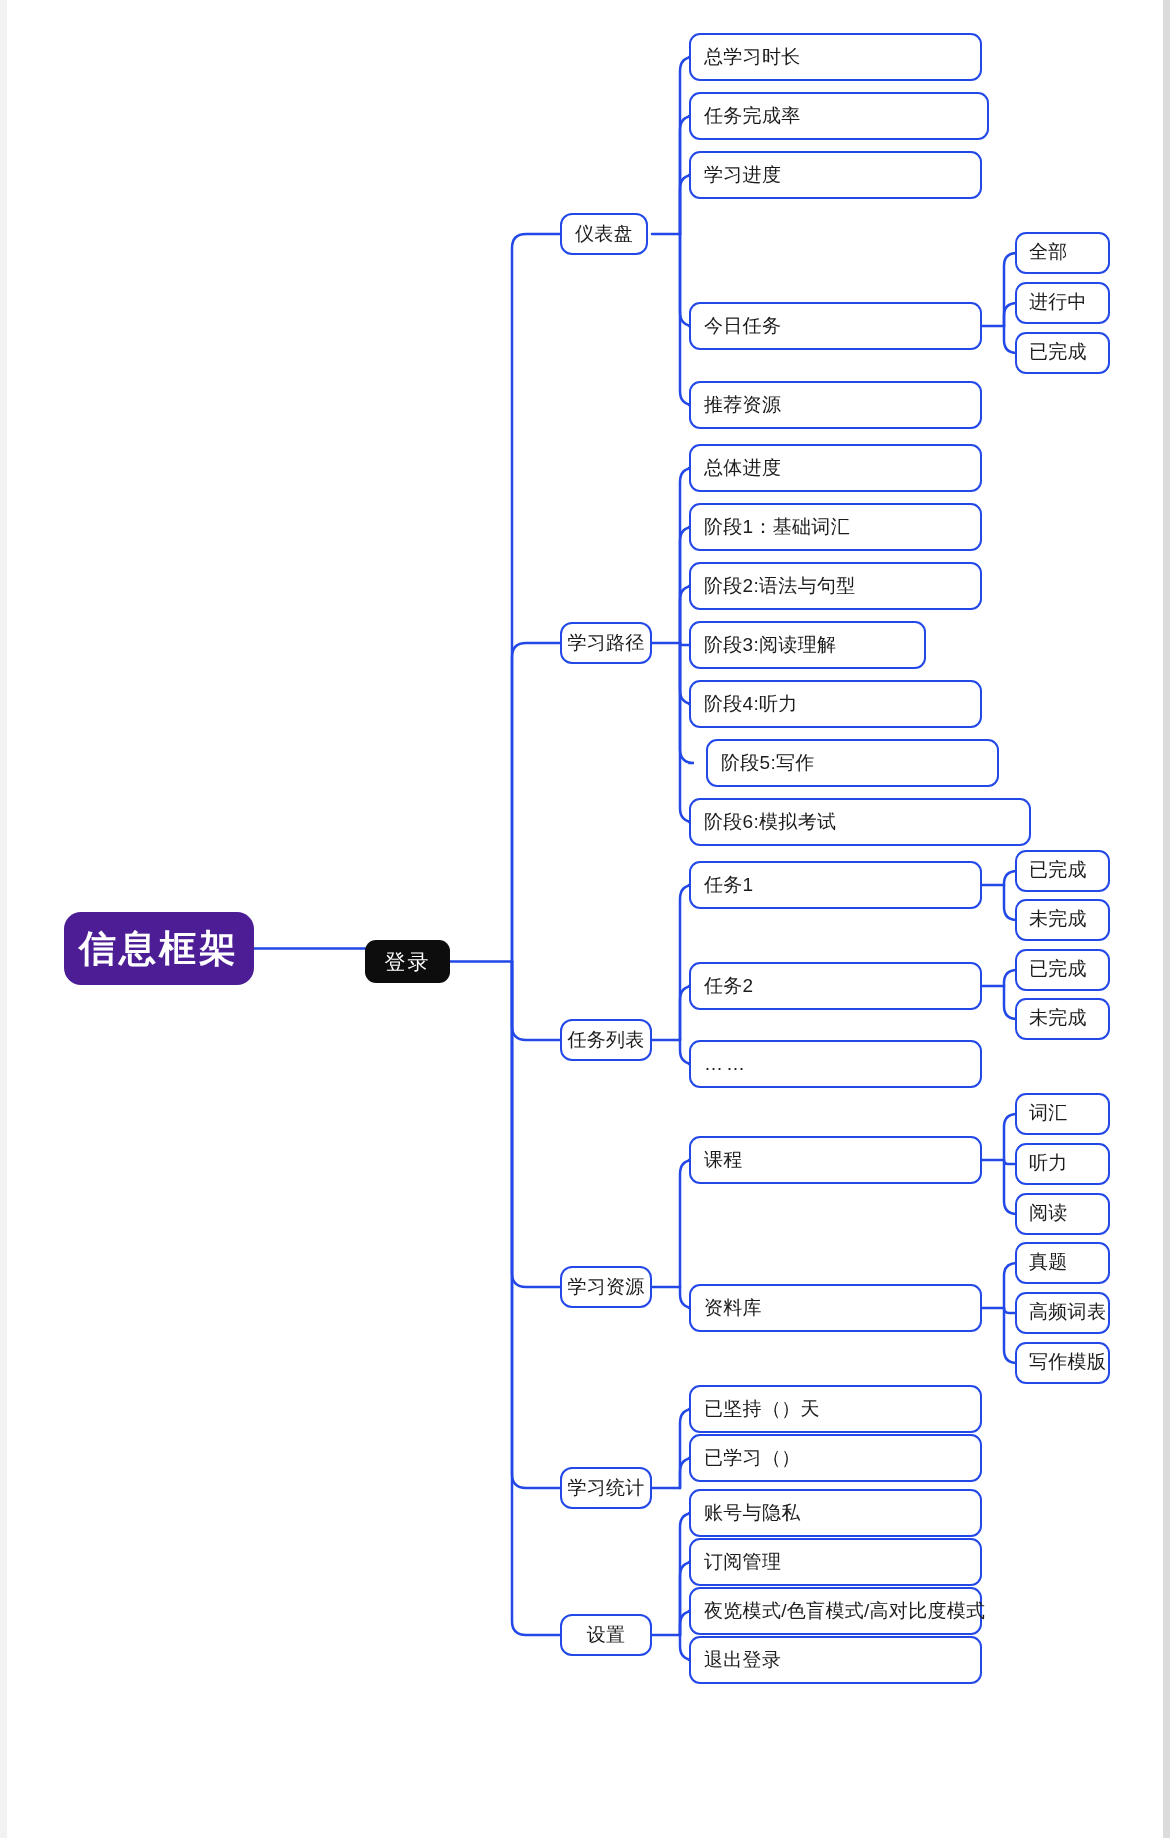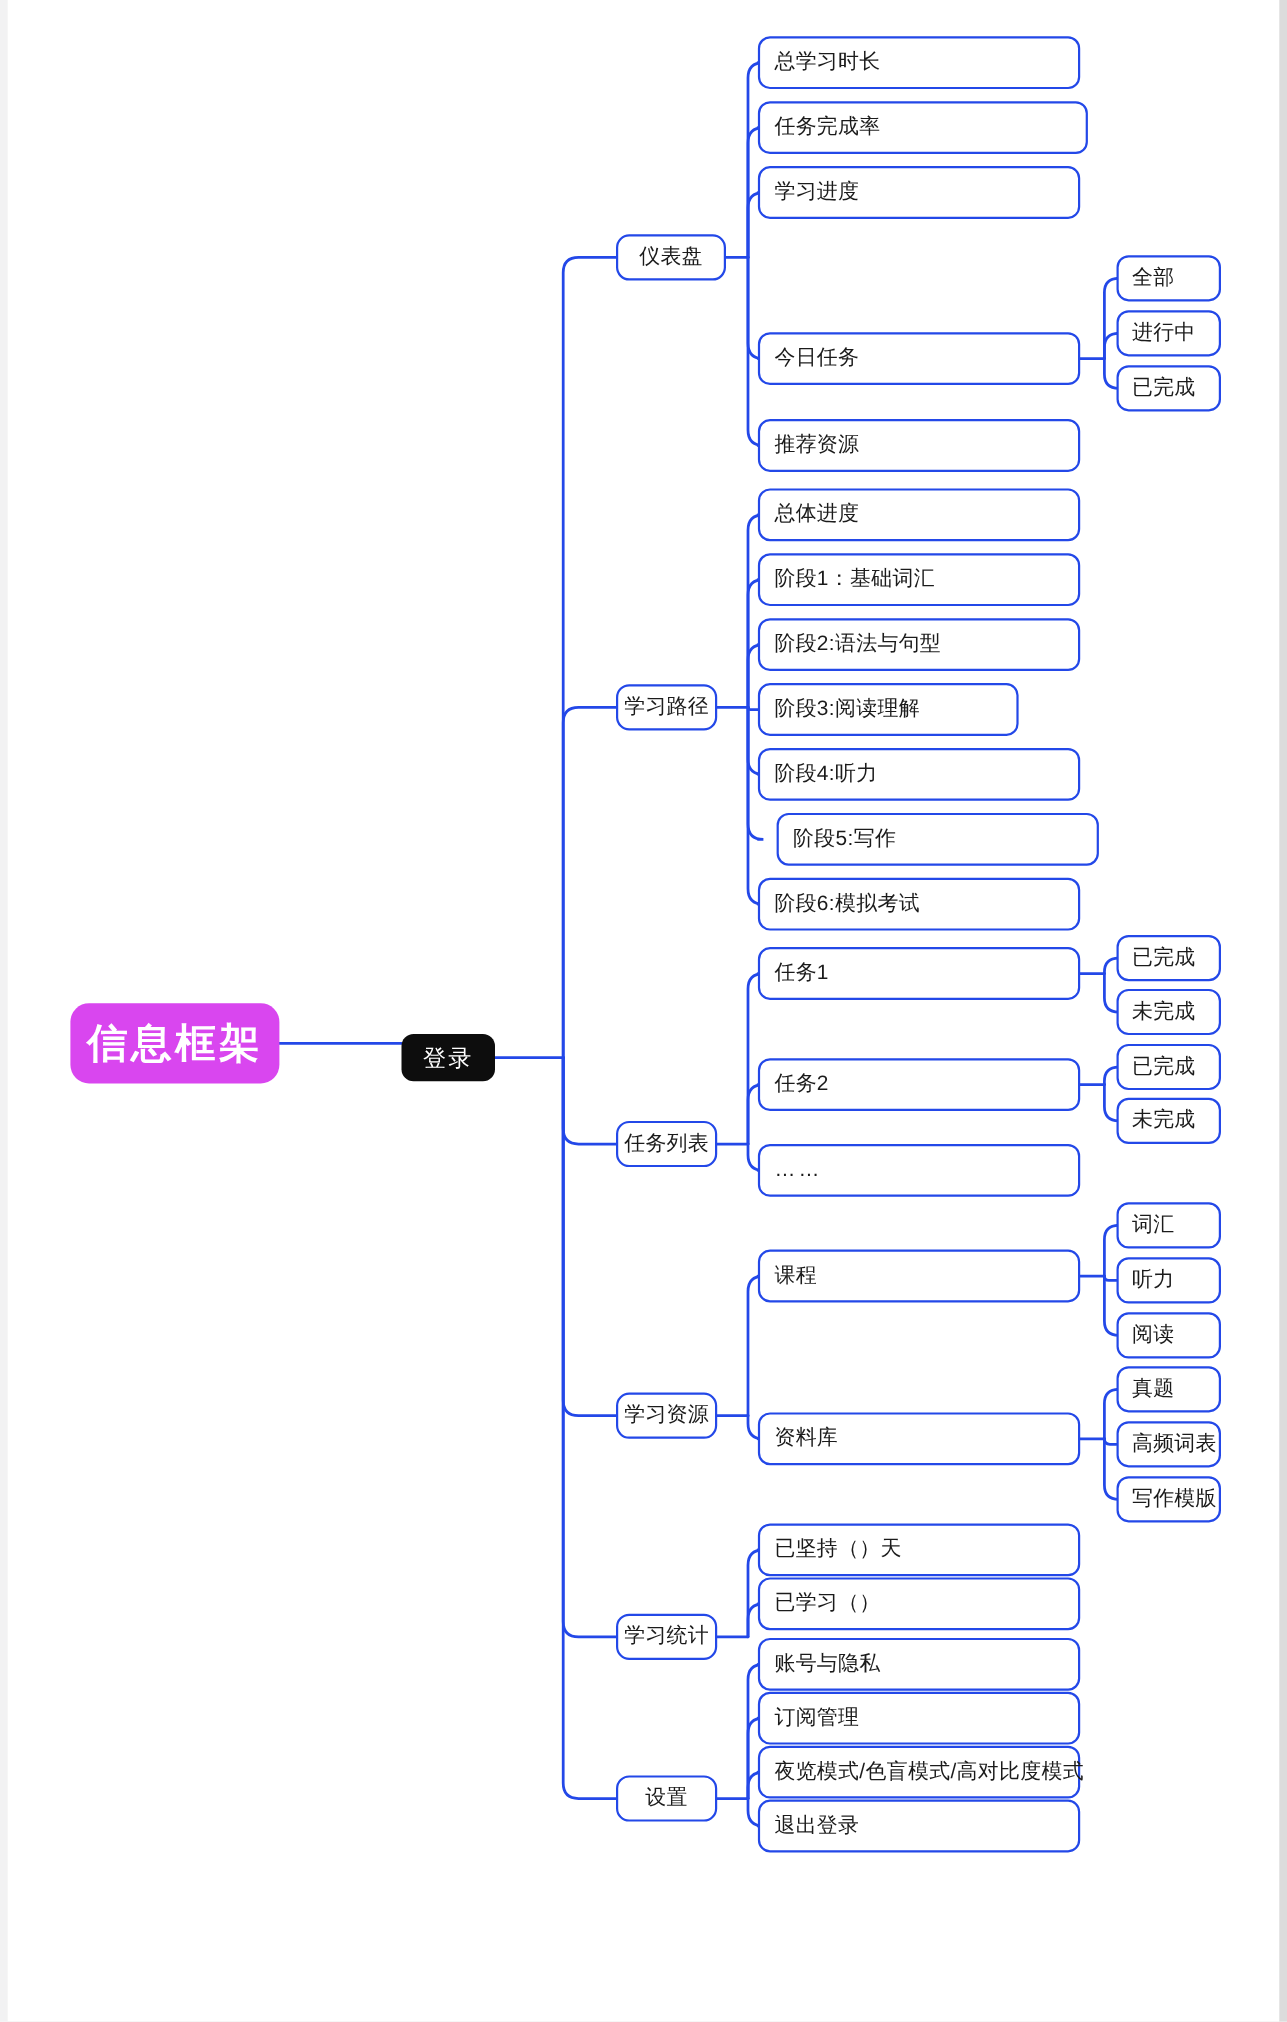--- a/index.html
+++ b/index.html
@@ -7,21 +7,21 @@
   #page{position:relative;width:1170px;height:1838px;background:#ffffff;overflow:hidden;
         box-sizing:border-box;border-left:7px solid #f2f2f3;border-right:7px solid #dcdcdc;}
   #canvas{position:absolute;inset:0;}
   svg.links{position:absolute;left:0;top:0;width:1170px;height:1838px;pointer-events:none;}
   .node{position:absolute;box-sizing:border-box;display:flex;align-items:center;
         border:2.5px solid #2348e8;border-radius:11px;background:#fff;color:#1b1b1b;
         font-size:19px;line-height:1.1;padding:0 13px;white-space:nowrap;letter-spacing:.3px;}
   .node.lvl1{border-radius:12px;font-size:19px;padding:0 12px;justify-content:center;}
   .node.lvl3{border-radius:11px;font-size:19px;padding:16px 12px;font-family:Liberation Mono, monospace;}
   .root{position:absolute;box-sizing:border-box;display:flex;align-items:center;justify-content:center;
-        background:#d946ef;border:none;border-radius:17px;color:#fff;font-weight:bold;
+        background:#4c1d95;border:none;border-radius:17px;color:#fff;font-weight:bold;
         font-size:37px;letter-spacing:3px;}
   .login{position:absolute;box-sizing:border-box;display:flex;align-items:center;justify-content:center;
         background:#0d0d0d;border:none;border-radius:11px;color:#fff;font-size:21px;letter-spacing:2px;}
   .ellipsis{letter-spacing:3px;}
 </style>
 </head>
 <body>
 
 <div id="page">
   <div id="canvas">
@@ -78,37 +78,37 @@
         <path d="M 505 961.5 V 1621 Q 505 1635 519 1635 H 553" fill="none" stroke="#2348e8" stroke-width="2.5" stroke-linecap="round"></path>
         <path d="M 645 1635 H 673" fill="none" stroke="#2348e8" stroke-width="2.5" stroke-linecap="round"></path>
         <path d="M 673 1635 V 1527 Q 673 1513 687 1513 H 682" fill="none" stroke="#2348e8" stroke-width="2.5" stroke-linecap="round"></path>
         <path d="M 673 1635 V 1576 Q 673 1562 687 1562 H 682" fill="none" stroke="#2348e8" stroke-width="2.5" stroke-linecap="round"></path>
         <path d="M 673 1635 V 1625 Q 673 1611 687 1611 H 682" fill="none" stroke="#2348e8" stroke-width="2.5" stroke-linecap="round"></path>
         <path d="M 673 1635 V 1646 Q 673 1660 687 1660 H 682" fill="none" stroke="#2348e8" stroke-width="2.5" stroke-linecap="round"></path>
       </svg>
     <div id="nodes">
         <div class="root" style="left: 57px; top: 912px; width: 190px; height: 73px;">信息框架</div>
         <div class="login" style="left: 358px; top: 940px; width: 85px; height: 43px;">登录</div>
-        <div class="node lvl1" style="left: 553px; top: 213px; width: 100px; height: 42px;">仪表盘</div>
+        <div class="node lvl1" style="left: 553px; top: 213px; width: 88px; height: 42px;">仪表盘</div>
         <div class="node" style="left: 682px; top: 33px; width: 293px; height: 48px;">总学习时长</div>
         <div class="node" style="left: 682px; top: 92px; width: 300px; height: 48px;">任务完成率</div>
         <div class="node" style="left: 682px; top: 151px; width: 293px; height: 48px;">学习进度</div>
         <div class="node" style="left: 682px; top: 302px; width: 293px; height: 48px;">今日任务</div>
         <div class="node lvl3" style="left: 1008px; top: 232px; width: 95px; height: 42px;">全部</div>
         <div class="node lvl3" style="left: 1008px; top: 282px; width: 95px; height: 42px;">进行中</div>
         <div class="node lvl3" style="left: 1008px; top: 332px; width: 95px; height: 42px;">已完成</div>
         <div class="node" style="left: 682px; top: 381px; width: 293px; height: 48px;">推荐资源</div>
         <div class="node lvl1" style="left: 553px; top: 622px; width: 92px; height: 42px;">学习路径</div>
         <div class="node" style="left: 682px; top: 444px; width: 293px; height: 48px; text-align: center;">总体进度</div>
         <div class="node" style="left: 682px; top: 503px; width: 293px; height: 48px;">阶段1：基础词汇</div>
         <div class="node" style="left: 682px; top: 562px; width: 293px; height: 48px;">阶段2:语法与句型</div>
         <div class="node" style="left: 682px; top: 621px; width: 237px; height: 48px;">阶段3:阅读理解</div>
         <div class="node" style="left: 682px; top: 680px; width: 293px; height: 48px;">阶段4:听力</div>
         <div class="node" style="left: 682px; top: 739px; width: 293px; height: 48px; margin-left: 17px;">阶段5:写作</div>
-        <div class="node" style="left: 682px; top: 798px; width: 293px; height: 48px;">阶段6:模拟考试</div>
+        <div class="node" style="left: 682px; top: 798px; width: 342px; height: 48px;">阶段6:模拟考试</div>
         <div class="node lvl1" style="left: 553px; top: 1019px; width: 92px; height: 42px;">任务列表</div>
         <div class="node" style="left: 682px; top: 861px; width: 293px; height: 48px;">任务1</div>
         <div class="node lvl3" style="left: 1008px; top: 850px; width: 95px; height: 42px;">已完成</div>
         <div class="node lvl3" style="left: 1008px; top: 899px; width: 95px; height: 42px;">未完成</div>
         <div class="node" style="left: 682px; top: 962px; width: 293px; height: 48px;">任务2</div>
         <div class="node lvl3" style="left: 1008px; top: 949px; width: 95px; height: 42px;">已完成</div>
         <div class="node lvl3" style="left: 1008px; top: 998px; width: 95px; height: 42px;">未完成</div>
         <div class="node ellipsis" style="left: 682px; top: 1040px; width: 293px; height: 48px;">……</div>
         <div class="node lvl1" style="left: 553px; top: 1266px; width: 92px; height: 42px;">学习资源</div>
         <div class="node" style="left: 682px; top: 1136px; width: 293px; height: 48px;">课程</div>

